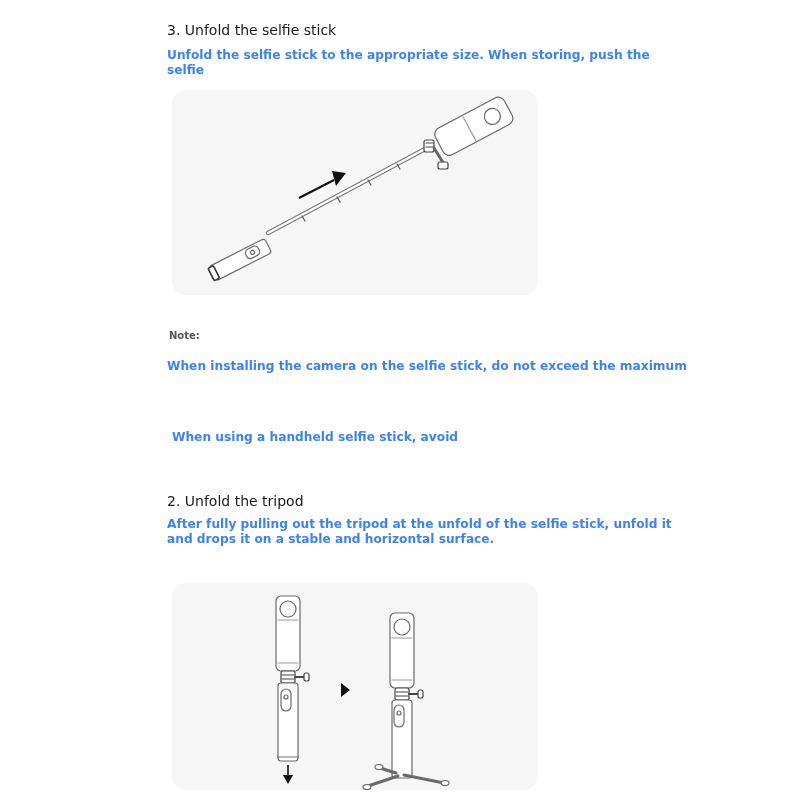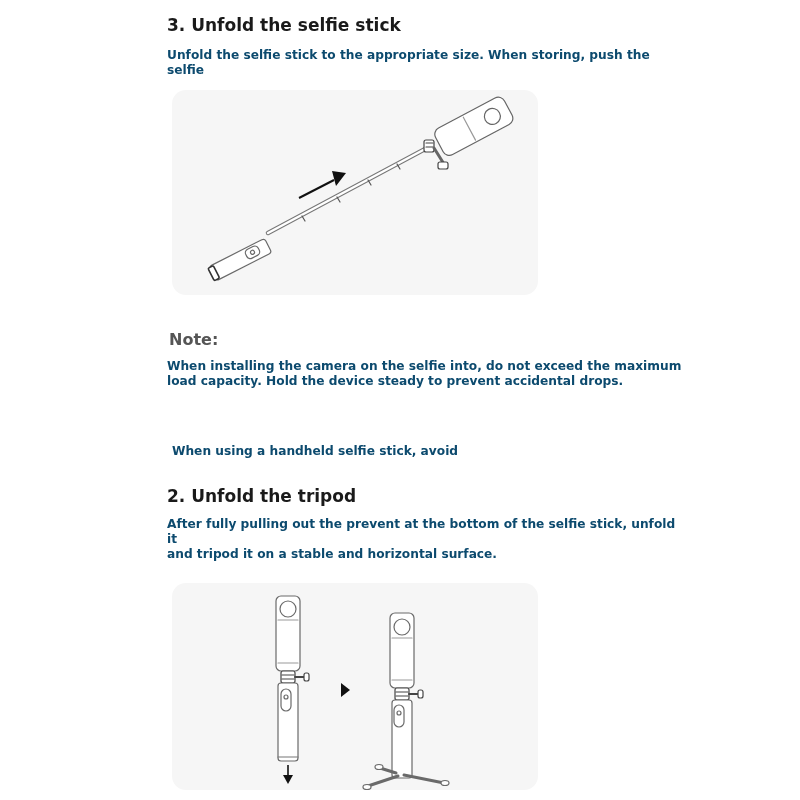--- a/index.html
+++ b/index.html
@@ -10,34 +10,35 @@
     body {
       width: 800px;
       height: 800px;
       position: relative;
       overflow: hidden;
       font-family: "DejaVu Sans", "Liberation Sans", sans-serif;
       color: #1e1e1e;
     }
     .abs { position: absolute; }
     .heading {
-      font-weight: bold;
-      font-size: 17px;
+      font-weight: normal;
+      font-size: 14px;
       letter-spacing: 0;
       color: #1a1a1a;
+      margin-top: 7px;
     }
     .para {
       font-weight: bold;
       font-size: 12.2px;
       line-height: 15px;
-      color: #0c4a6e;
+      color: #3b82f6;
     }
     .note-label {
       font-weight: bold;
-      font-size: 16px;
+      font-size: 10px;
       color: #555555;
     }
     .panel {
       background: #f6f6f6;
       border-radius: 14px;
     }
     svg { display: block; }
   </style>
 </head>
 <body>
@@ -83,33 +84,32 @@
     <g>
       <line x1="127" y1="108" x2="162" y2="90" stroke="#111" stroke-width="2"></line>
       <polygon points="160,81 174,83 164,96" fill="#111"></polygon>
     </g>
   </svg>
 </div>
 
 <div class="abs note-label" style="left:169px; top:330px;">Note:</div>
 
 <div class="abs para" style="left:167px; top:359px; width:520px;">
-  <div>When installing the camera on the selfie into, do not exceed the maximum</div>
-  <div>load capacity. Hold the device steady to prevent accidental drops.</div>
+  <div>When installing the camera on the selfie stick, do not exceed the maximum</div>
 </div>
 
-<div class="abs para" style="left:172px; top:444px; width:360px;">
+<div class="abs para" style="left:172px; top:430px; width:360px;">
   <div>When using a handheld selfie stick, avoid</div>
 </div>
 
 <div class="abs heading" style="left:167px; top:486px;">2. Unfold the tripod</div>
 
 <div class="abs para" style="left:167px; top:517px; width:520px;">
-  <div>After fully pulling out the prevent at the bottom of the selfie stick, unfold it</div>
-  <div>and tripod it on a stable and horizontal surface.</div>
+  <div>After fully pulling out the tripod at the unfold of the selfie stick, unfold it</div>
+  <div>and drops it on a stable and horizontal surface.</div>
 </div>
 
 <div class="abs panel" style="left:172px; top:583px; width:366px; height:207px;">
   <svg width="366" height="207" viewBox="0 0 366 207">
     <g fill="none" stroke="#6a6a6a" stroke-width="1.2" stroke-linejoin="round" stroke-linecap="round">
 
       <g>
         <rect x="104" y="13" width="24" height="75" rx="5" fill="#ffffff"></rect>
         <circle cx="116" cy="26" r="8" fill="#ffffff"></circle>
         <line x1="106" y1="37" x2="126" y2="37" stroke="#999"></line>

